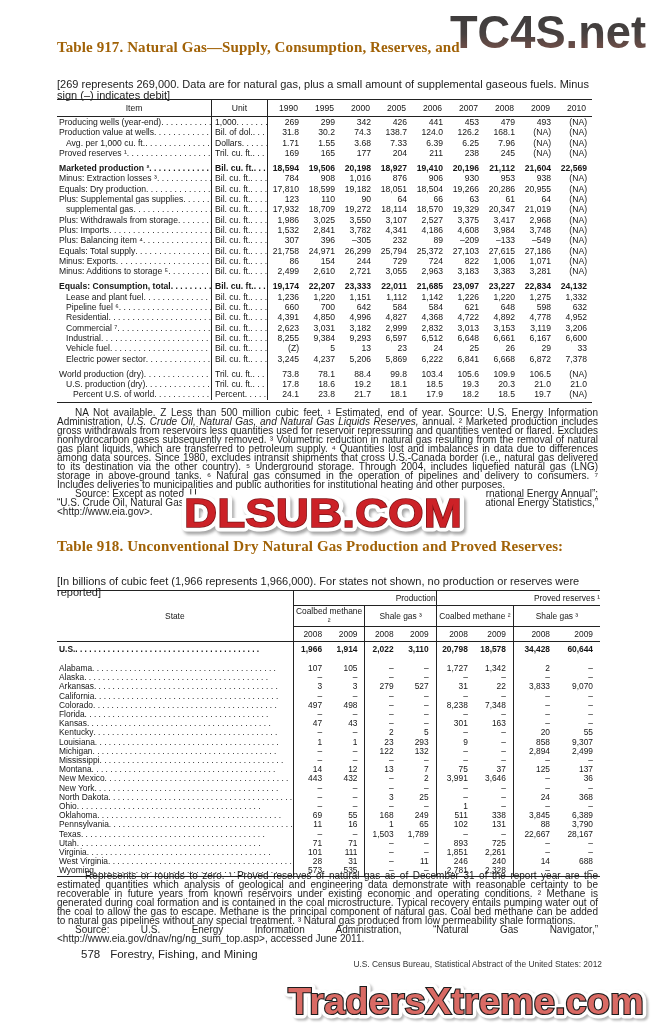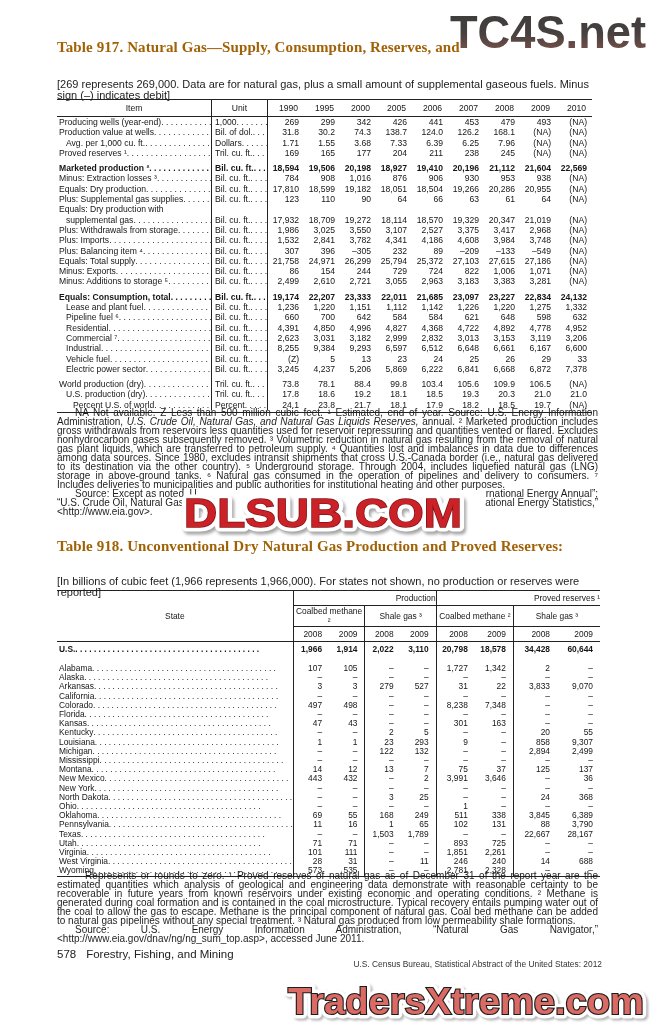--- a/index.html
+++ b/index.html
@@ -63,21 +63,21 @@
   .t918 .bl { border-left: 1px solid #222; }
   .t918 td.s-label { border-right: 1px solid #222; padding-left: 2px; }
   .t918 td.s-label .flexwrap { display: flex; min-width: 0; }
   .t918 td.n { text-align: right; padding-right: 7px; white-space: nowrap; }
   .t918 tr.t918-row td { height: 9.2px; line-height: 9.2px; }
   .t918 tr.us td { height: 14px; line-height: 14px; font-weight: bold; }
   .t918 tr.spacer td { height: 8px; }
 
   
   .footer-left { left: 57px; top: 948px; font-size: 11.5px; color: #222; }
-  .footer-left .pn { margin-right: 10px; }
+  .footer-left .pn { margin-right: 10px; margin-left: 24px; }
   .census { right: 50px; top: 959px; font-size: 8.4px; color: #333; }
 
   
   .wm { pointer-events: none; }
   svg text { font-family: "Liberation Sans", sans-serif; font-weight: bold; }
 </style>
 </head>
 <body>
 
 <div class="abs" style="left:57px; top:38px; width:545px;">
@@ -244,35 +244,20 @@
         </div>
         <div class="c-val">123</div>
         <div class="c-val">110</div>
         <div class="c-val">90</div>
         <div class="c-val">64</div>
         <div class="c-val">66</div>
         <div class="c-val">63</div>
         <div class="c-val">61</div>
         <div class="c-val">64</div>
         <div class="c-val">(NA)</div>
-      </div>
-      <div class="t917-row">
-        <div class="c-label">
-          <span class="txt">Equals: Dry production with</span>
-        </div>
-        <div class="c-unit"></div>
-        <div class="c-val"></div>
-        <div class="c-val"></div>
-        <div class="c-val"></div>
-        <div class="c-val"></div>
-        <div class="c-val"></div>
-        <div class="c-val"></div>
-        <div class="c-val"></div>
-        <div class="c-val"></div>
-        <div class="c-val"></div>
       </div>
       <div class="t917-row">
         <div class="c-label ind1">
           <span class="txt">supplemental gas</span>
           <span class="dots"></span>
         </div>
         <div class="c-unit">
           <span class="txt">Bil. cu. ft.</span>
           <span class="dots"></span>
         </div>

